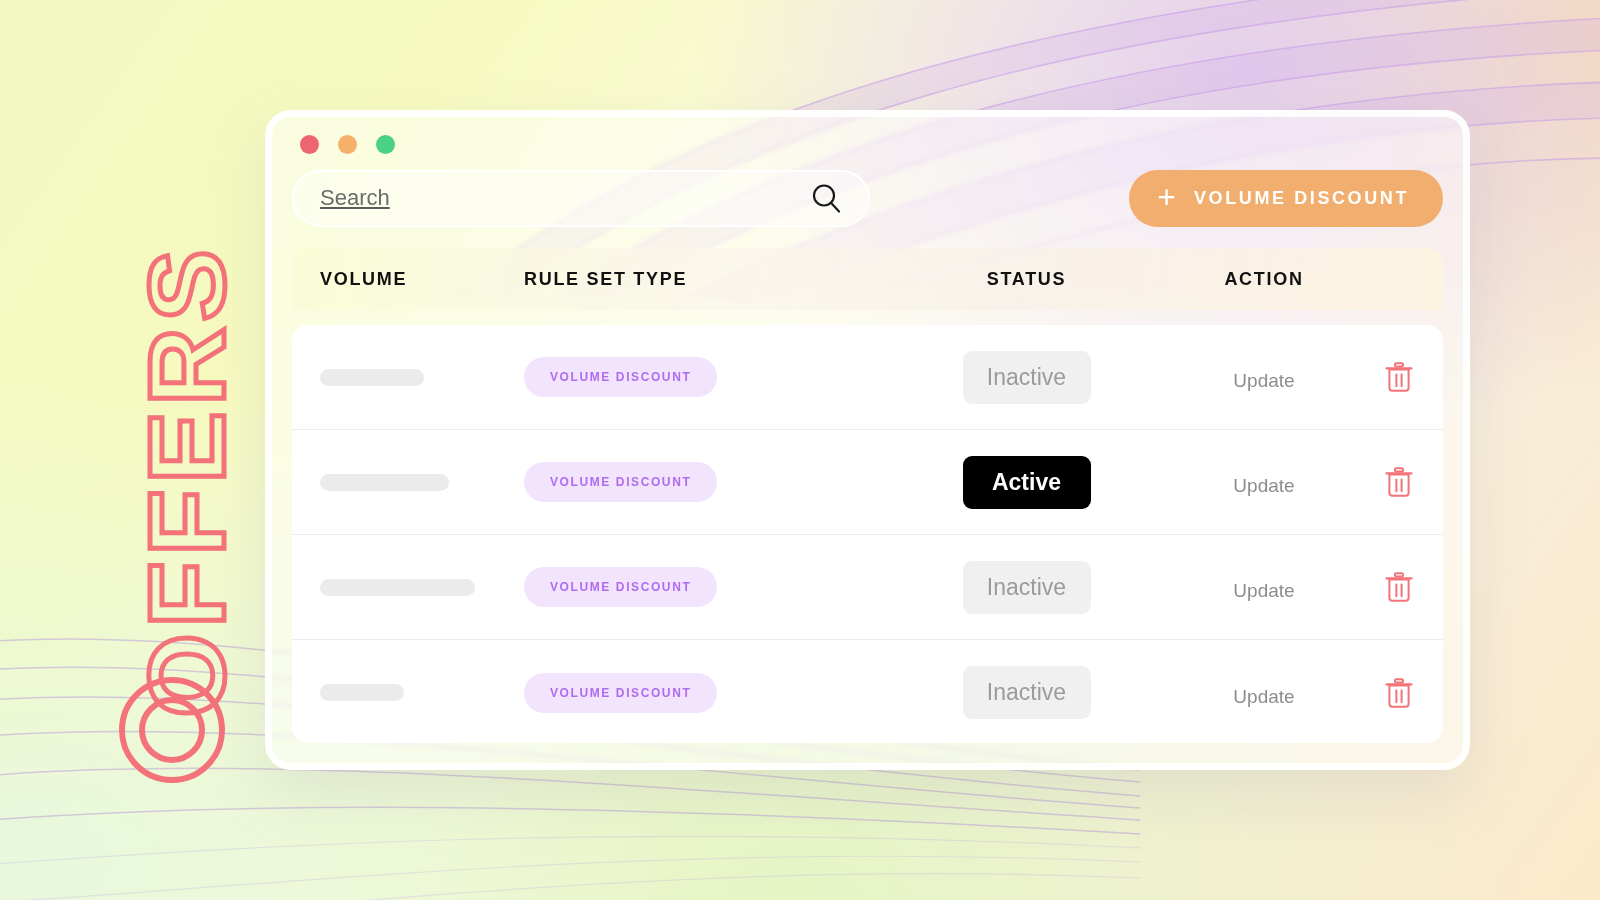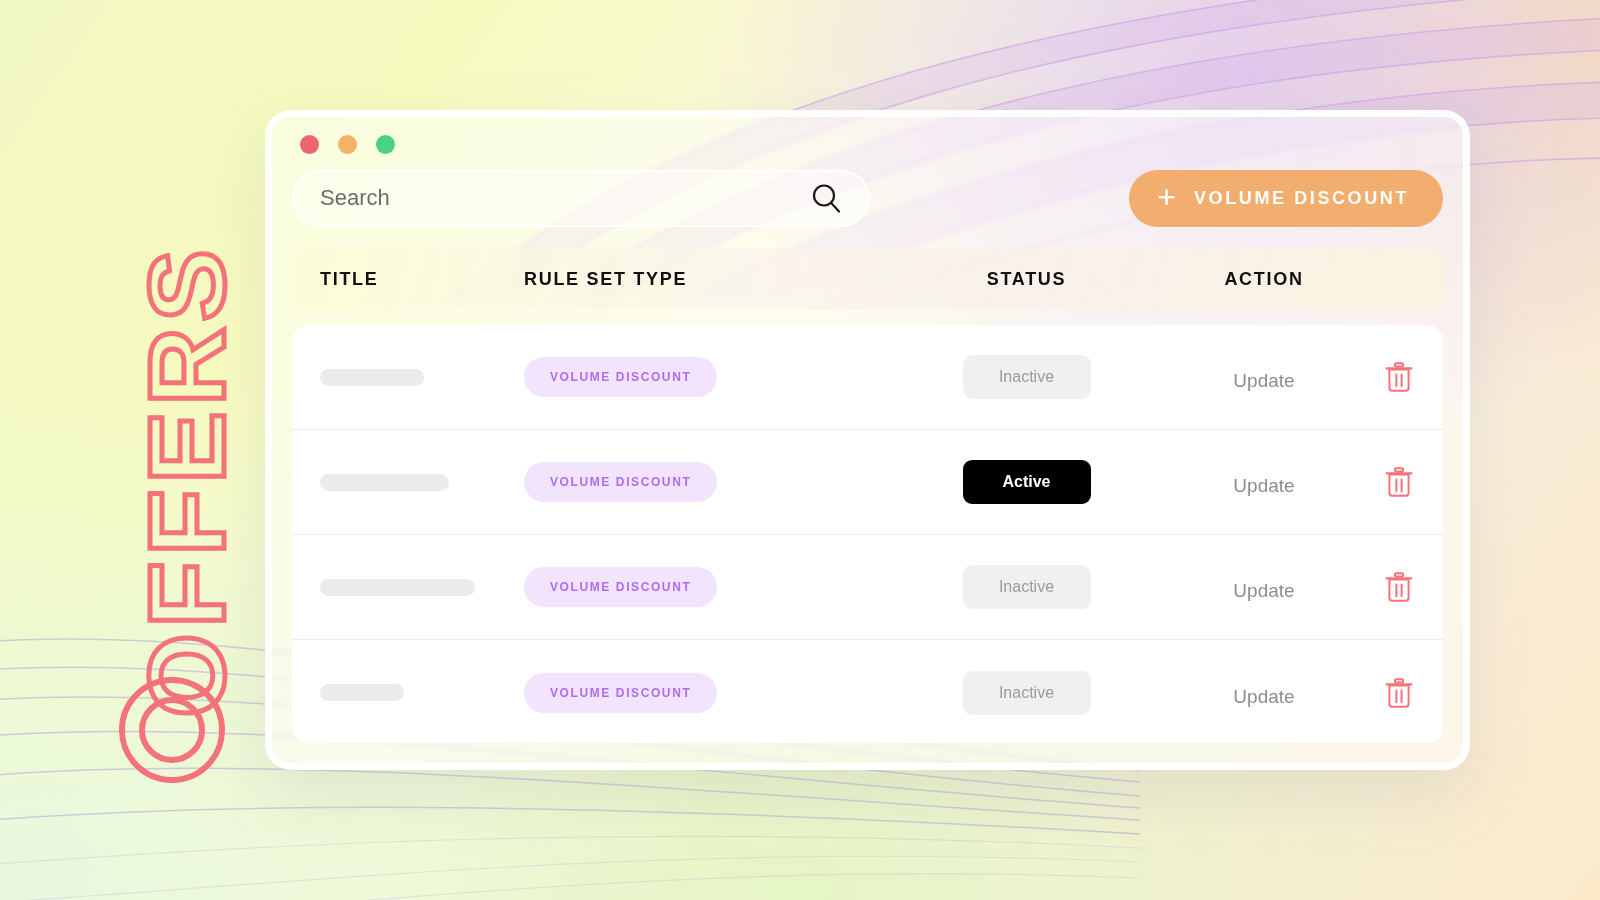--- a/index.html
+++ b/index.html
@@ -103,20 +103,21 @@
     padding: 0 26px;
   }
   #search-input {
     flex: 1;
     border: none;
     outline: none;
     background: transparent;
     font-family: "Liberation Sans", sans-serif;
     font-size: 22px;
     color: #5c5c5c;
+    text-decoration: underline;
   }
   #search-input::placeholder { color: #6b6b6b; }
   #search-icon { width: 32px; height: 32px; flex: 0 0 32px; }
 
   #create-btn {
     height: 57px;
     border: none;
     border-radius: 30px;
     background: #f2ae6e;
     color: #ffffff;
@@ -187,21 +188,21 @@
     font-size: 12px;
     font-weight: 700;
     letter-spacing: 1.6px;
     padding: 13px 26px;
     border-radius: 22px;
   }
 
   .status-pill {
     min-width: 128px;
     text-align: center;
-    font-size: 16px;
+    font-size: 23px;
     padding: 13px 10px;
     border-radius: 9px;
   }
   .status-pill.inactive { background: #f0f0f0; color: #9b9b9b; font-weight: 400; }
   .status-pill.active   { background: #000000; color: #ffffff; font-weight: 700; }
 
   .action-link {
     font-size: 19px;
     color: #8d8d8d;
     cursor: pointer;
@@ -282,21 +283,21 @@
         </svg>
       </div>
 
       <button id="create-btn">
         <span class="plus">+</span>
         <span class="lbl">VOLUME DISCOUNT</span>
       </button>
     </div>
 
     <div id="table-head">
-      <div class="hcell c-title">TITLE</div>
+      <div class="hcell c-title">VOLUME</div>
       <div class="hcell c-type">RULE SET TYPE</div>
       <div class="hcell c-status head-status">STATUS</div>
       <div class="hcell c-action head-action">ACTION</div>
       <div class="c-delete"></div>
     </div>
 
     <div id="table-body">
         <div class="row">
     <div class="c-title">
       <div class="skeleton" style="width:104px"></div>

